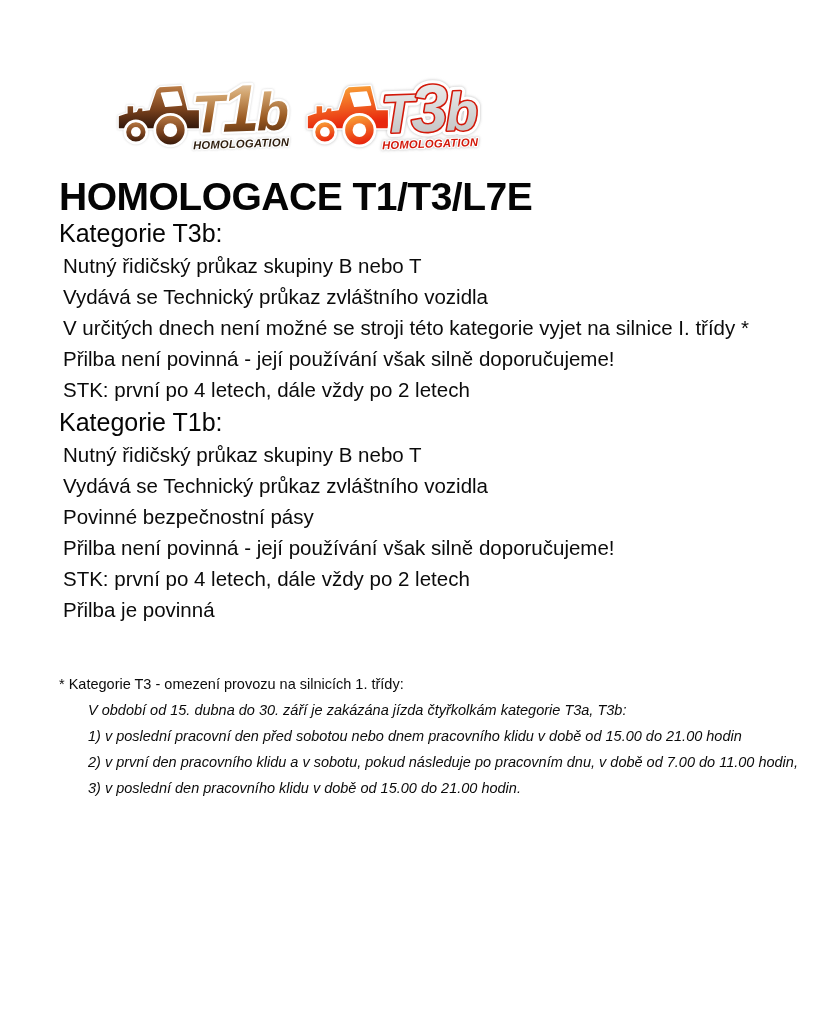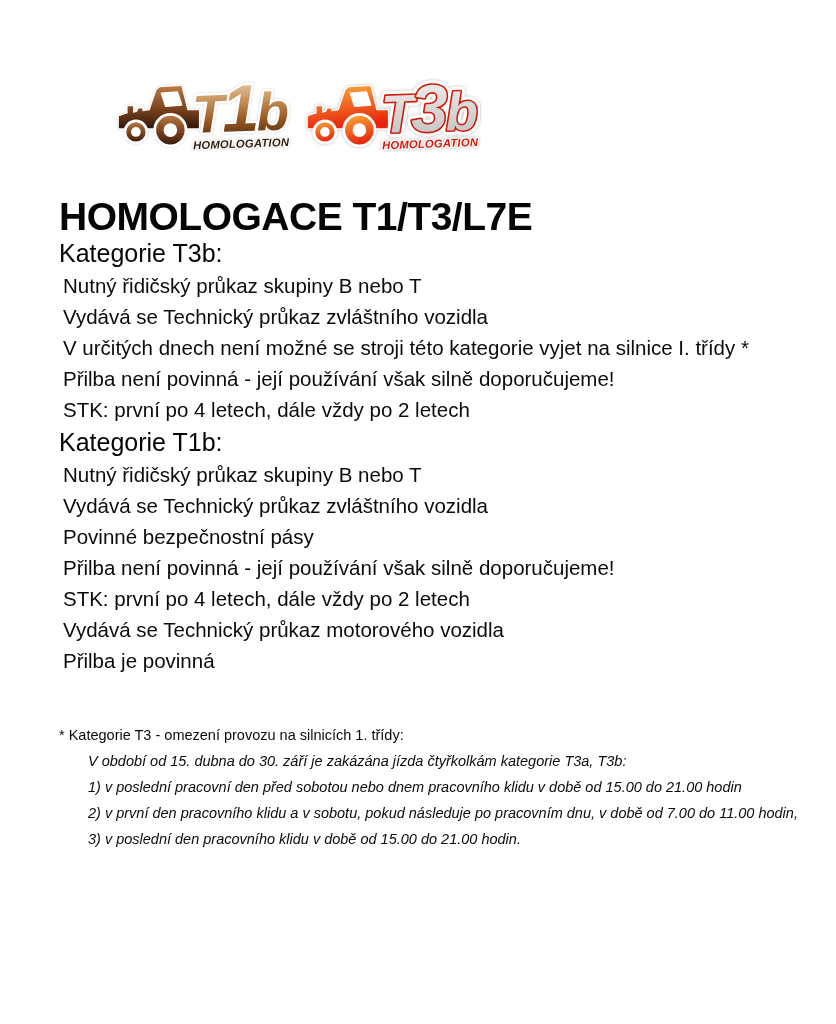--- a/index.html
+++ b/index.html
@@ -23,21 +23,21 @@
   .logo-t3b { filter: drop-shadow(0 0 1.5px rgba(130,130,130,0.55)); }
   .logo text {
     font-family: "Liberation Sans", sans-serif;
     font-weight: bold; font-style: italic;
   }
   .logo .big { letter-spacing: -3px; }
   .logo .sub { letter-spacing: 0.2px; }
 
   
   .content {
-    position: absolute; left: 59px; top: 196px; width: 777px;
+    position: absolute; left: 59px; top: 176px; width: 777px;
   }
   h1.title {
     margin: 0; font-size: 39px; line-height: 42px;
     font-weight: bold; letter-spacing: -0.5px; color: #050505;
   }
   h2.cat {
     margin: 0; font-size: 25px; line-height: 30px;
     font-weight: normal; color: #050505;
   }
   .mt-first { margin-top: 15px; }
@@ -121,21 +121,20 @@
     <p class="line">Přilba není povinná - její používání však silně doporučujeme!</p>
     <p class="line">STK: první po 4 letech, dále vždy po 2 letech</p>
 
     <h2 class="cat mt-mid">Kategorie T1b:</h2>
     <p class="line">Nutný řidičský průkaz skupiny B nebo T</p>
     <p class="line">Vydává se Technický průkaz zvláštního vozidla</p>
     <p class="line">Povinné bezpečnostní pásy</p>
     <p class="line">Přilba není povinná - její používání však silně doporučujeme!</p>
     <p class="line">STK: první po 4 letech, dále vždy po 2 letech</p>
 
-    <p class="line">Vydává se Technický průkaz motorového vozidla</p>
     <p class="line">Přilba je povinná</p>
 
     <div class="footnote">
       <p class="fn-intro">* Kategorie T3 - omezení provozu na silnicích 1. třídy:</p>
       <p class="fn-line">V období od 15. dubna do 30. září je zakázána jízda čtyřkolkám kategorie T3a, T3b:</p>
       <p class="fn-line">1) v poslední pracovní den před sobotou nebo dnem pracovního klidu v době od 15.00 do 21.00 hodin</p>
       <p class="fn-line">2) v první den pracovního klidu a v sobotu, pokud následuje po pracovním dnu, v době od 7.00 do 11.00 hodin,</p>
       <p class="fn-line">3) v poslední den pracovního klidu v době od 15.00 do 21.00 hodin.</p>
     </div>
   </div>

